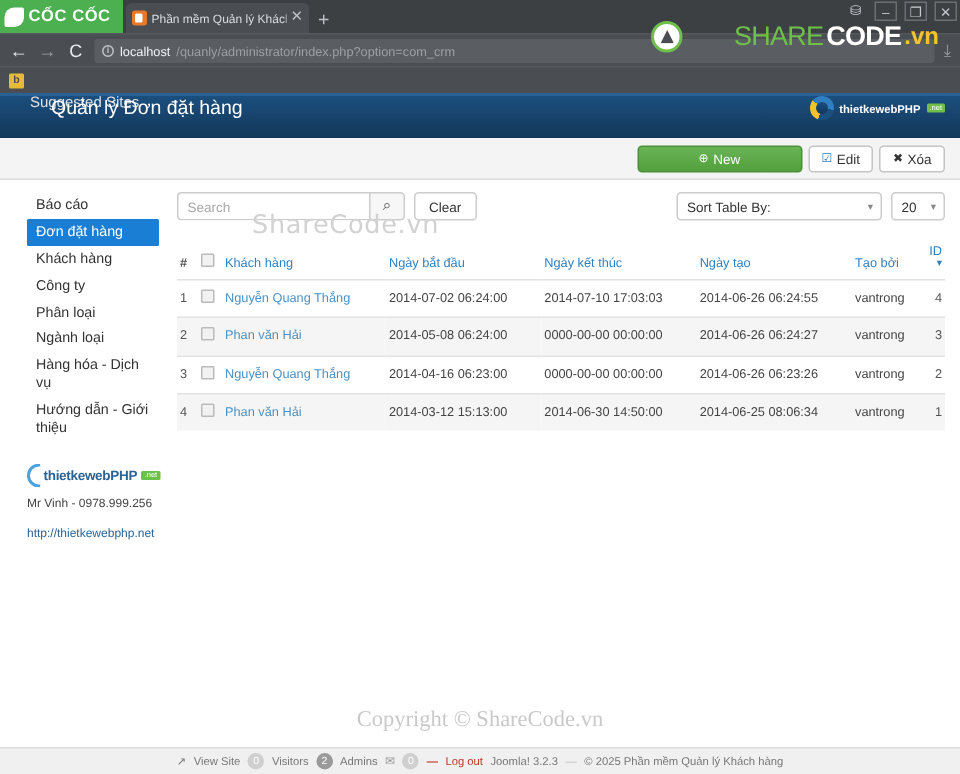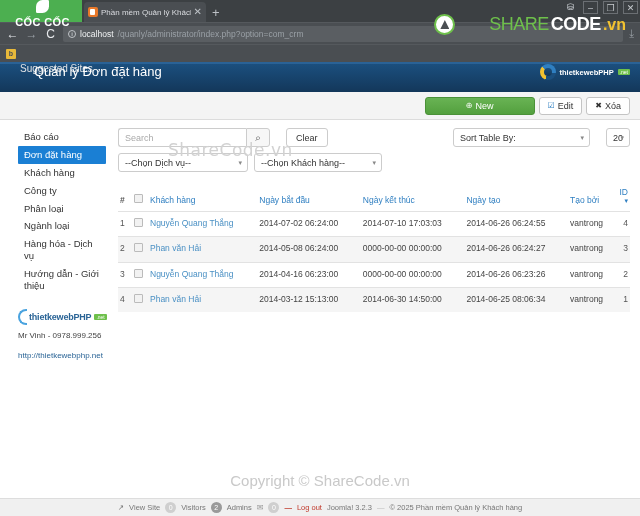--- a/index.html
+++ b/index.html
@@ -10,21 +10,21 @@
   }
   #app { position: relative; width: 640px; height: 516px; }
 
   
   .browser-tabbar {
     height: 22px; background: #3c4043; display: flex; align-items: flex-end;
     position: relative;
   }
   .coccoc-brand {
     width: 82px; height: 22px; background: #4caf50;
-    display: flex; align-items: center; gap: 3px; padding-left: 3px; flex-direction: column;
+    display: flex; align-items: center; gap: 3px; padding-left: 3px;
   }
   .coccoc-leaf {
     width: 13px; height: 13px; border-radius: 50% 10% 50% 10%;
     background: #fff; flex: none;
   }
   .coccoc-text { color: #fff; font-size: 11px; font-weight: bold; letter-spacing: .4px; }
   .tab {
     height: 20px; width: 122px; background: #4a4e52; border-radius: 4px 4px 0 0;
     display: flex; align-items: center; gap: 3px; padding: 0 4px;
     margin-left: 2px;
@@ -147,21 +147,21 @@
   .brand-name { font-size: 9px; font-weight: bold; color: #2a6496; letter-spacing: -.2px; }
   .brand-net {
     background: #6ec04b; color: #fff; font-size: 5px; padding: 0 2px;
     border-radius: 1px; vertical-align: middle; margin-left: 1px;
   }
   .brand-line { font-size: 8px; color: #444; margin-top: 6px; }
   .brand-url { font-size: 8px; color: #2a6496; margin-top: 11px; }
 
   
   .main { flex: 1; padding: 8px 10px 0 8px; position: relative; }
-  .filter-row { display: flex; align-items: center; gap: 16px; }
+  .filter-row { display: flex; align-items: center; gap: 6px; }
   .search-group { display: flex; }
   .search-input {
     width: 128px; height: 19px; border: 1px solid #ccc; border-right: none;
     border-radius: 3px 0 0 3px; font-size: 9px; padding: 0 6px; color: #333;
     background: #fff; outline: none; font-family: inherit;
   }
   .search-input::placeholder { color: #aaa; }
   .search-btn {
     width: 24px; height: 19px; border: 1px solid #ccc; background: #f7f7f7;
     border-radius: 0 3px 3px 0; display: flex; align-items: center;
@@ -175,21 +175,21 @@
   .spacer { flex: 1; }
   .select {
     height: 19px; border: 1px solid #ccc; background: #fff; border-radius: 3px;
     font-size: 9px; color: #333; padding: 0 16px 0 6px;
     display: flex; align-items: center; position: relative; white-space: nowrap;
   }
   .select::after {
     content: "▾"; position: absolute; right: 5px; color: #888; font-size: 7px;
   }
   .sel-sort { width: 137px; }
-  .sel-num { width: 24px; }
+  .sel-num { width: 36px; }
   .filter-row2 { display: flex; gap: 6px; margin-top: 6px; }
   .sel-dv { width: 130px; }
   .sel-kh { width: 128px; }
 
   
   table { width: 100%; border-collapse: collapse; margin-top: 12px; }
   thead th {
     font-size: 8.5px; color: #2f7fc1; font-weight: normal; text-align: left;
     padding: 3px 2px 5px 2px; vertical-align: bottom; line-height: 1.2;
   }
@@ -211,21 +211,21 @@
   .caret-dn { font-size: 7px; color: #2f7fc1; }
 
   
   .wm { position: absolute; pointer-events: none; user-select: none; }
   .wm-toolbar {
     left: 168px; top: 140px; font-size: 17px; color: #d2d2d2;
     font-family: "DejaVu Sans", sans-serif; letter-spacing: .5px;
   }
   .wm-center {
     left: 0; right: 0; top: 472px; text-align: center; font-size: 15px;
-    color: #c9c9c9; font-family: Liberation Sans, sans-serif;
+    color: #c9c9c9; font-family: Liberation Serif, serif;
   }
   .wm-sharecode {
     right: 14px; top: 14px; display: flex; align-items: center; gap: 2px;
   }
   .sc-badge {
     width: 21px; height: 21px; border-radius: 50%; background: #fff;
     border: 2px solid #6ec04b; display: flex; align-items: center;
     justify-content: center; position: relative;
   }
   .sc-badge::after {
@@ -354,28 +354,20 @@
         <div class="clear-btn">Clear</div>
         <div class="spacer"></div>
         <div class="select sel-sort">
           <span>Sort Table By:</span>
         </div>
         <div class="select sel-num">
           <span>20</span>
         </div>
       </div>
 
-      <div class="filter-row2">
-        <div class="select sel-dv">
-          <span>--Chọn Dịch vụ--</span>
-        </div>
-        <div class="select sel-kh">
-          <span>--Chọn Khách hàng--</span>
-        </div>
-      </div>
 
       <table>
         <thead>
           <tr>
             <th class="hash">#</th>
             <th class="cbx">
               <span class="cbx-box"></span>
             </th>
             <th>Khách hàng</th>
             <th>Ngày bắt đầu</th>

